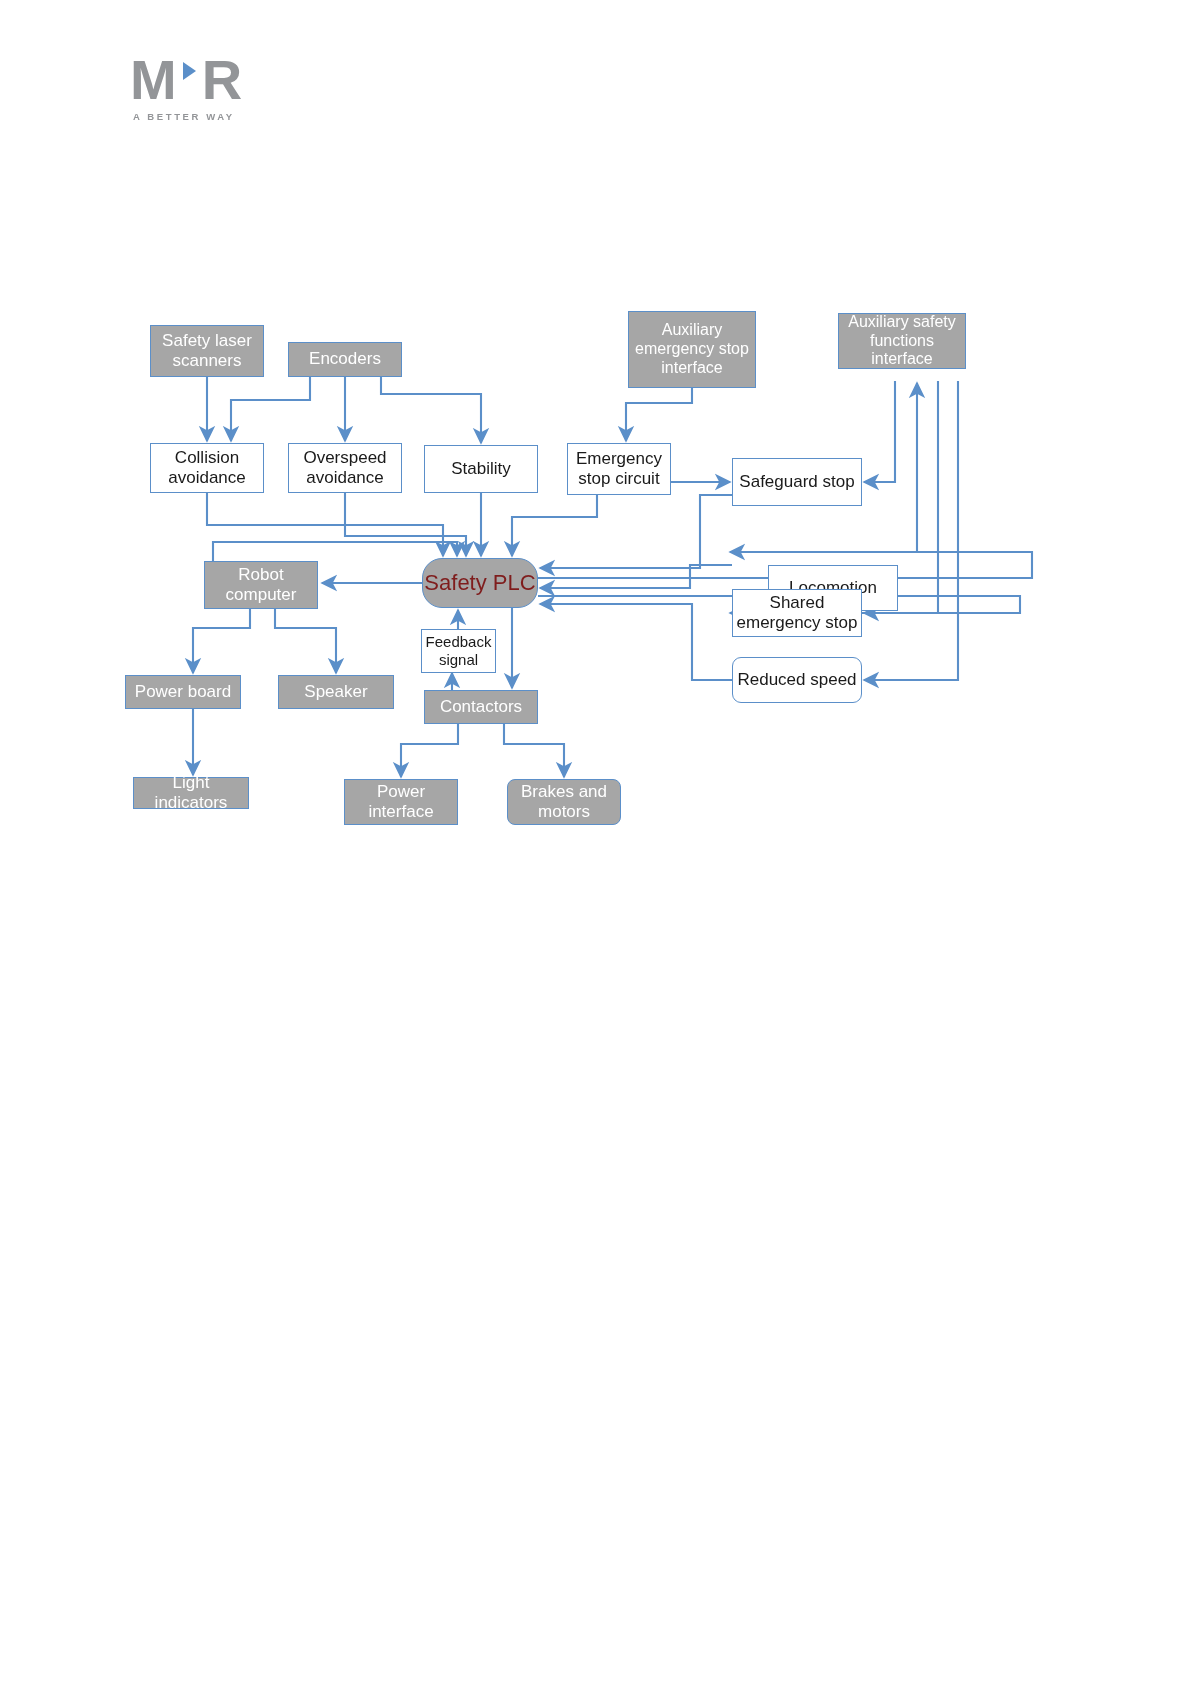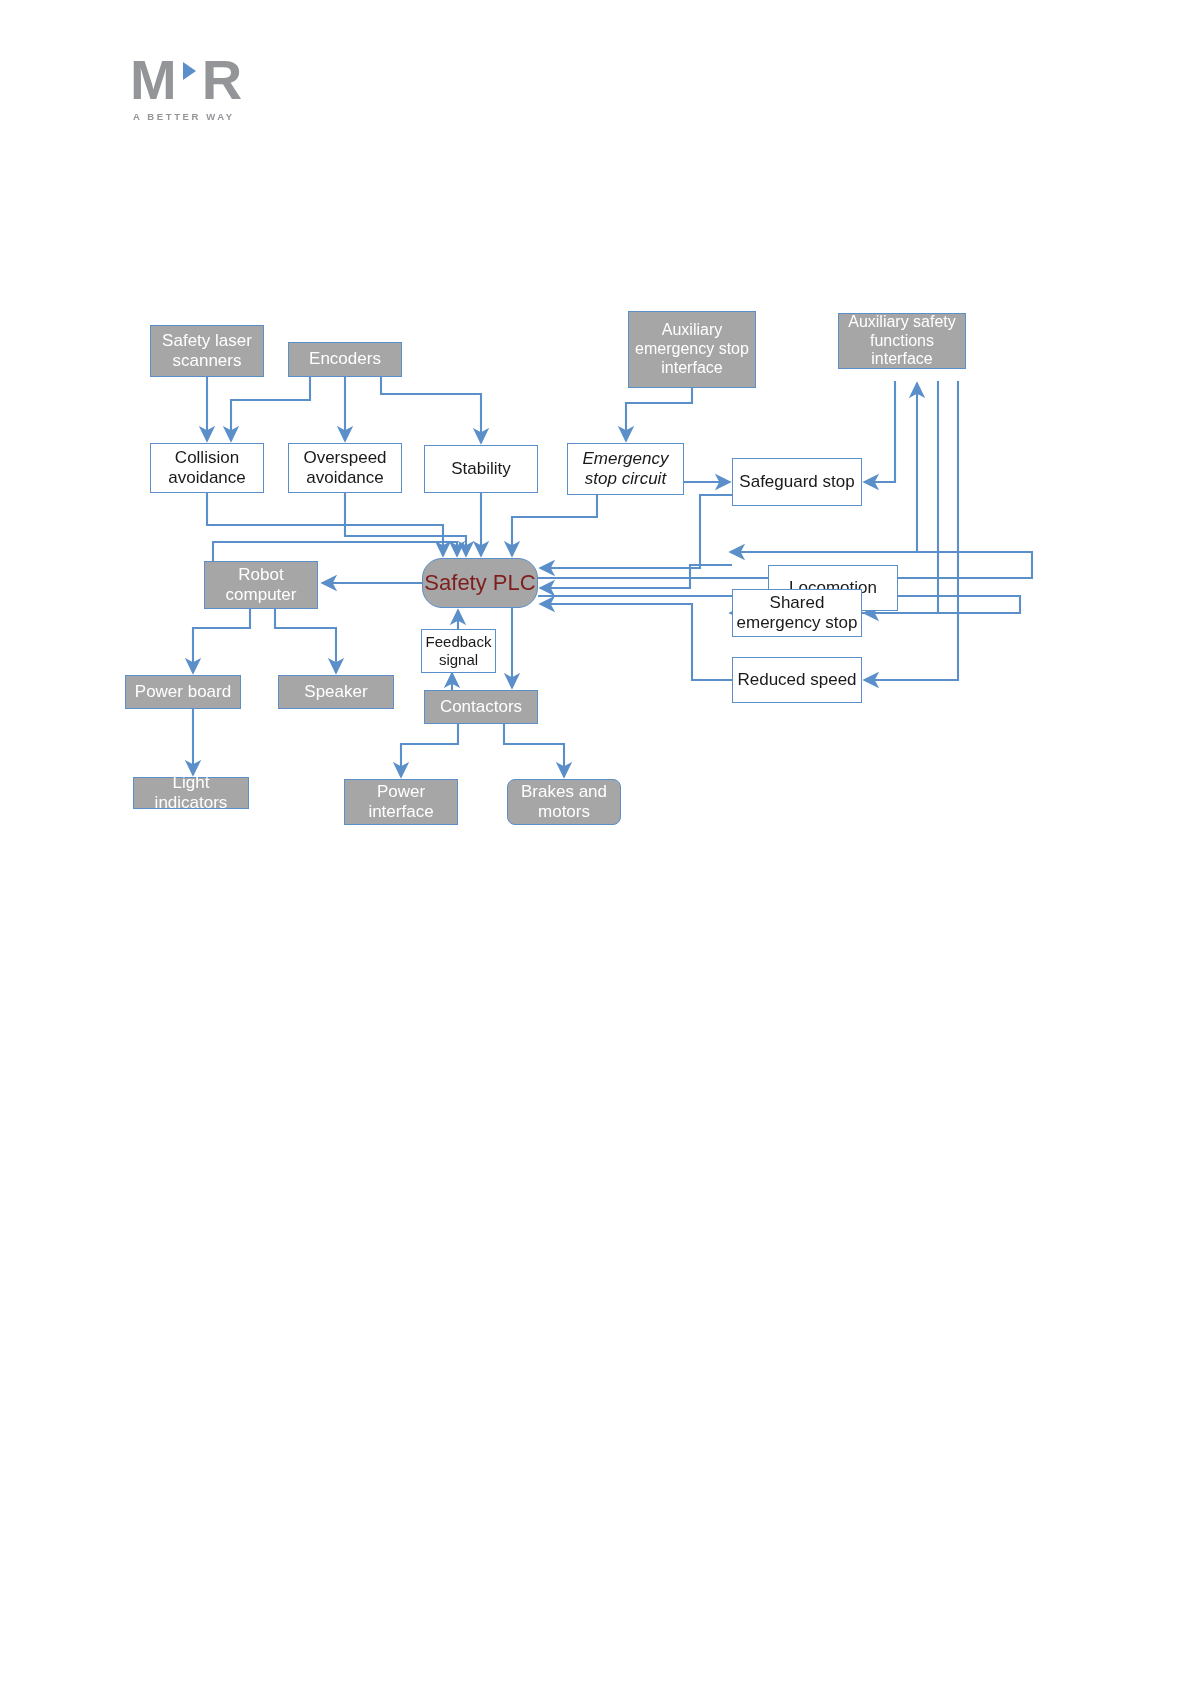--- a/index.html
+++ b/index.html
@@ -193,31 +193,31 @@
 interface</div>
 
   <div class="node white fs17" style="left:150px;top:443px;width:114px;height:50px;">Collision
 avoidance</div>
 
   <div class="node white fs17" style="left:288px;top:443px;width:114px;height:50px;">Overspeed
 avoidance</div>
 
   <div class="node white fs17" style="left:424px;top:445px;width:114px;height:48px;">Stability</div>
 
-  <div class="node white fs17" style="left:567px;top:443px;width:117px;height:52px;font-style:italic;">Emergency
+  <div class="node white fs17" style="left:567px;top:443px;width:104px;height:52px;">Emergency
 stop circuit</div>
 
   <div class="node white fs17" style="left:732px;top:458px;width:130px;height:48px;">Safeguard stop</div>
 
   <div class="node white fs17" style="left:768px;top:529px;width:130px;height:46px;margin-top:36px;">Locomotion</div>
 
   <div class="node white fs17" style="left:732px;top:589px;width:130px;height:48px;">Shared
 emergency stop</div>
 
-  <div class="node white fs17" style="left:732px;top:657px;width:130px;height:46px;">Reduced speed</div>
+  <div class="node white fs17" style="left:732px;top:657px;width:130px;height:46px;border-radius:9px;">Reduced speed</div>
 
   <div class="node plc" style="left:422px;top:558px;width:116px;height:50px;">Safety PLC</div>
 
   <div class="node grey fs17" style="left:204px;top:561px;width:114px;height:48px;">Robot
 computer</div>
 
   <div class="node white fs15" style="left:421px;top:629px;width:75px;height:44px;">Feedback
 signal</div>
 
   <div class="node grey fs17" style="left:125px;top:675px;width:116px;height:34px;">Power board</div>

